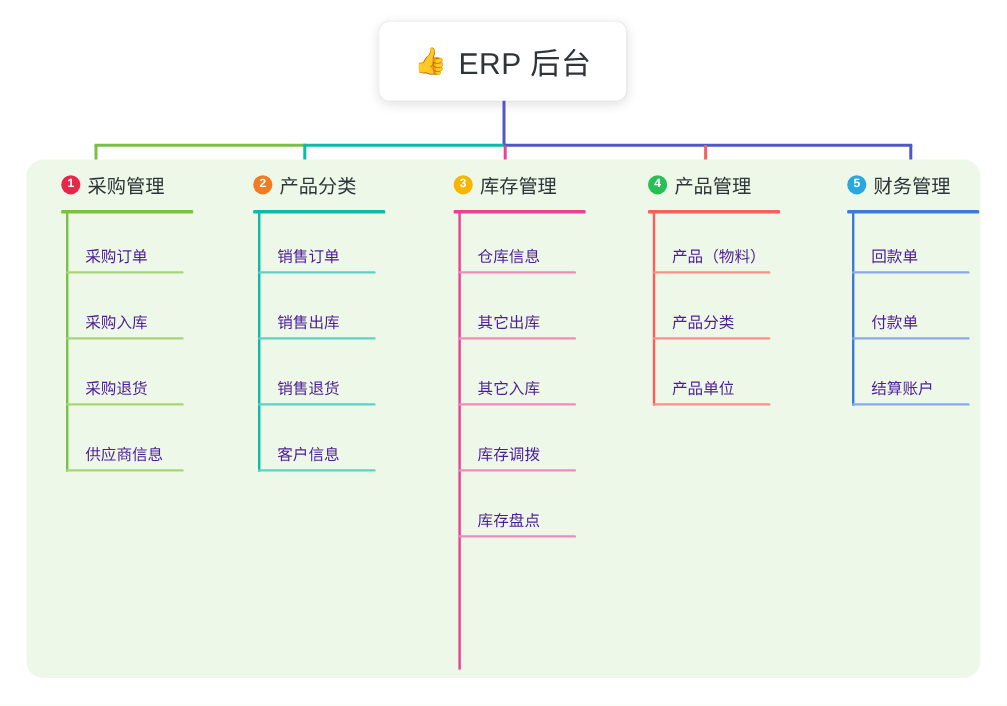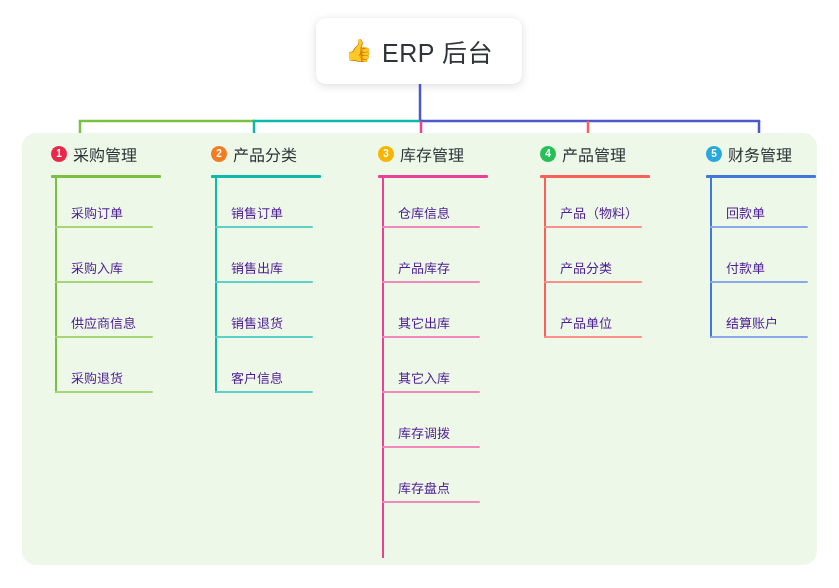--- a/index.html
+++ b/index.html
@@ -196,27 +196,27 @@
         <div class="items">
           <div class="item">
             <span class="item-text">采购订单</span>
             <div class="item-underline" style="background: rgb(167, 212, 119);"></div>
           </div>
           <div class="item">
             <span class="item-text">采购入库</span>
             <div class="item-underline" style="background: rgb(167, 212, 119);"></div>
           </div>
           <div class="item">
+            <span class="item-text">采购退货</span>
+            <div class="item-underline" style="background: rgb(167, 212, 119);"></div>
+          </div>
+          <div class="item">
             <span class="item-text">供应商信息</span>
             <div class="item-underline" style="background: rgb(167, 212, 119);"></div>
           </div>
-          <div class="item">
-            <span class="item-text">采购退货</span>
-            <div class="item-underline" style="background: rgb(167, 212, 119);"></div>
-          </div>
         </div>
       </div>
       <div class="column col-1">
         <div class="col-header">
           <span class="badge" style="background: rgb(244, 123, 32);">2</span>
           <span class="col-title">产品分类</span>
         </div>
         <div class="col-underline" style="background: rgb(13, 186, 169);"></div>
         <div class="col-spine" style="background: rgb(13, 186, 169); height: 216px;"></div>
         <div class="items">
@@ -244,24 +244,20 @@
           <span class="col-title">库存管理</span>
         </div>
         <div class="col-underline" style="background: rgb(236, 63, 150);"></div>
         <div class="col-spine" style="background: rgb(236, 63, 150); height: 381px;"></div>
         <div class="items">
           <div class="item">
             <span class="item-text">仓库信息</span>
             <div class="item-underline" style="background: rgb(242, 137, 189);"></div>
           </div>
           <div class="item">
-            <span class="item-text">产品库存</span>
-            <div class="item-underline" style="background: rgb(242, 137, 189);"></div>
-          </div>
-          <div class="item">
             <span class="item-text">其它出库</span>
             <div class="item-underline" style="background: rgb(242, 137, 189);"></div>
           </div>
           <div class="item">
             <span class="item-text">其它入库</span>
             <div class="item-underline" style="background: rgb(242, 137, 189);"></div>
           </div>
           <div class="item">
             <span class="item-text">库存调拨</span>
             <div class="item-underline" style="background: rgb(242, 137, 189);"></div>

